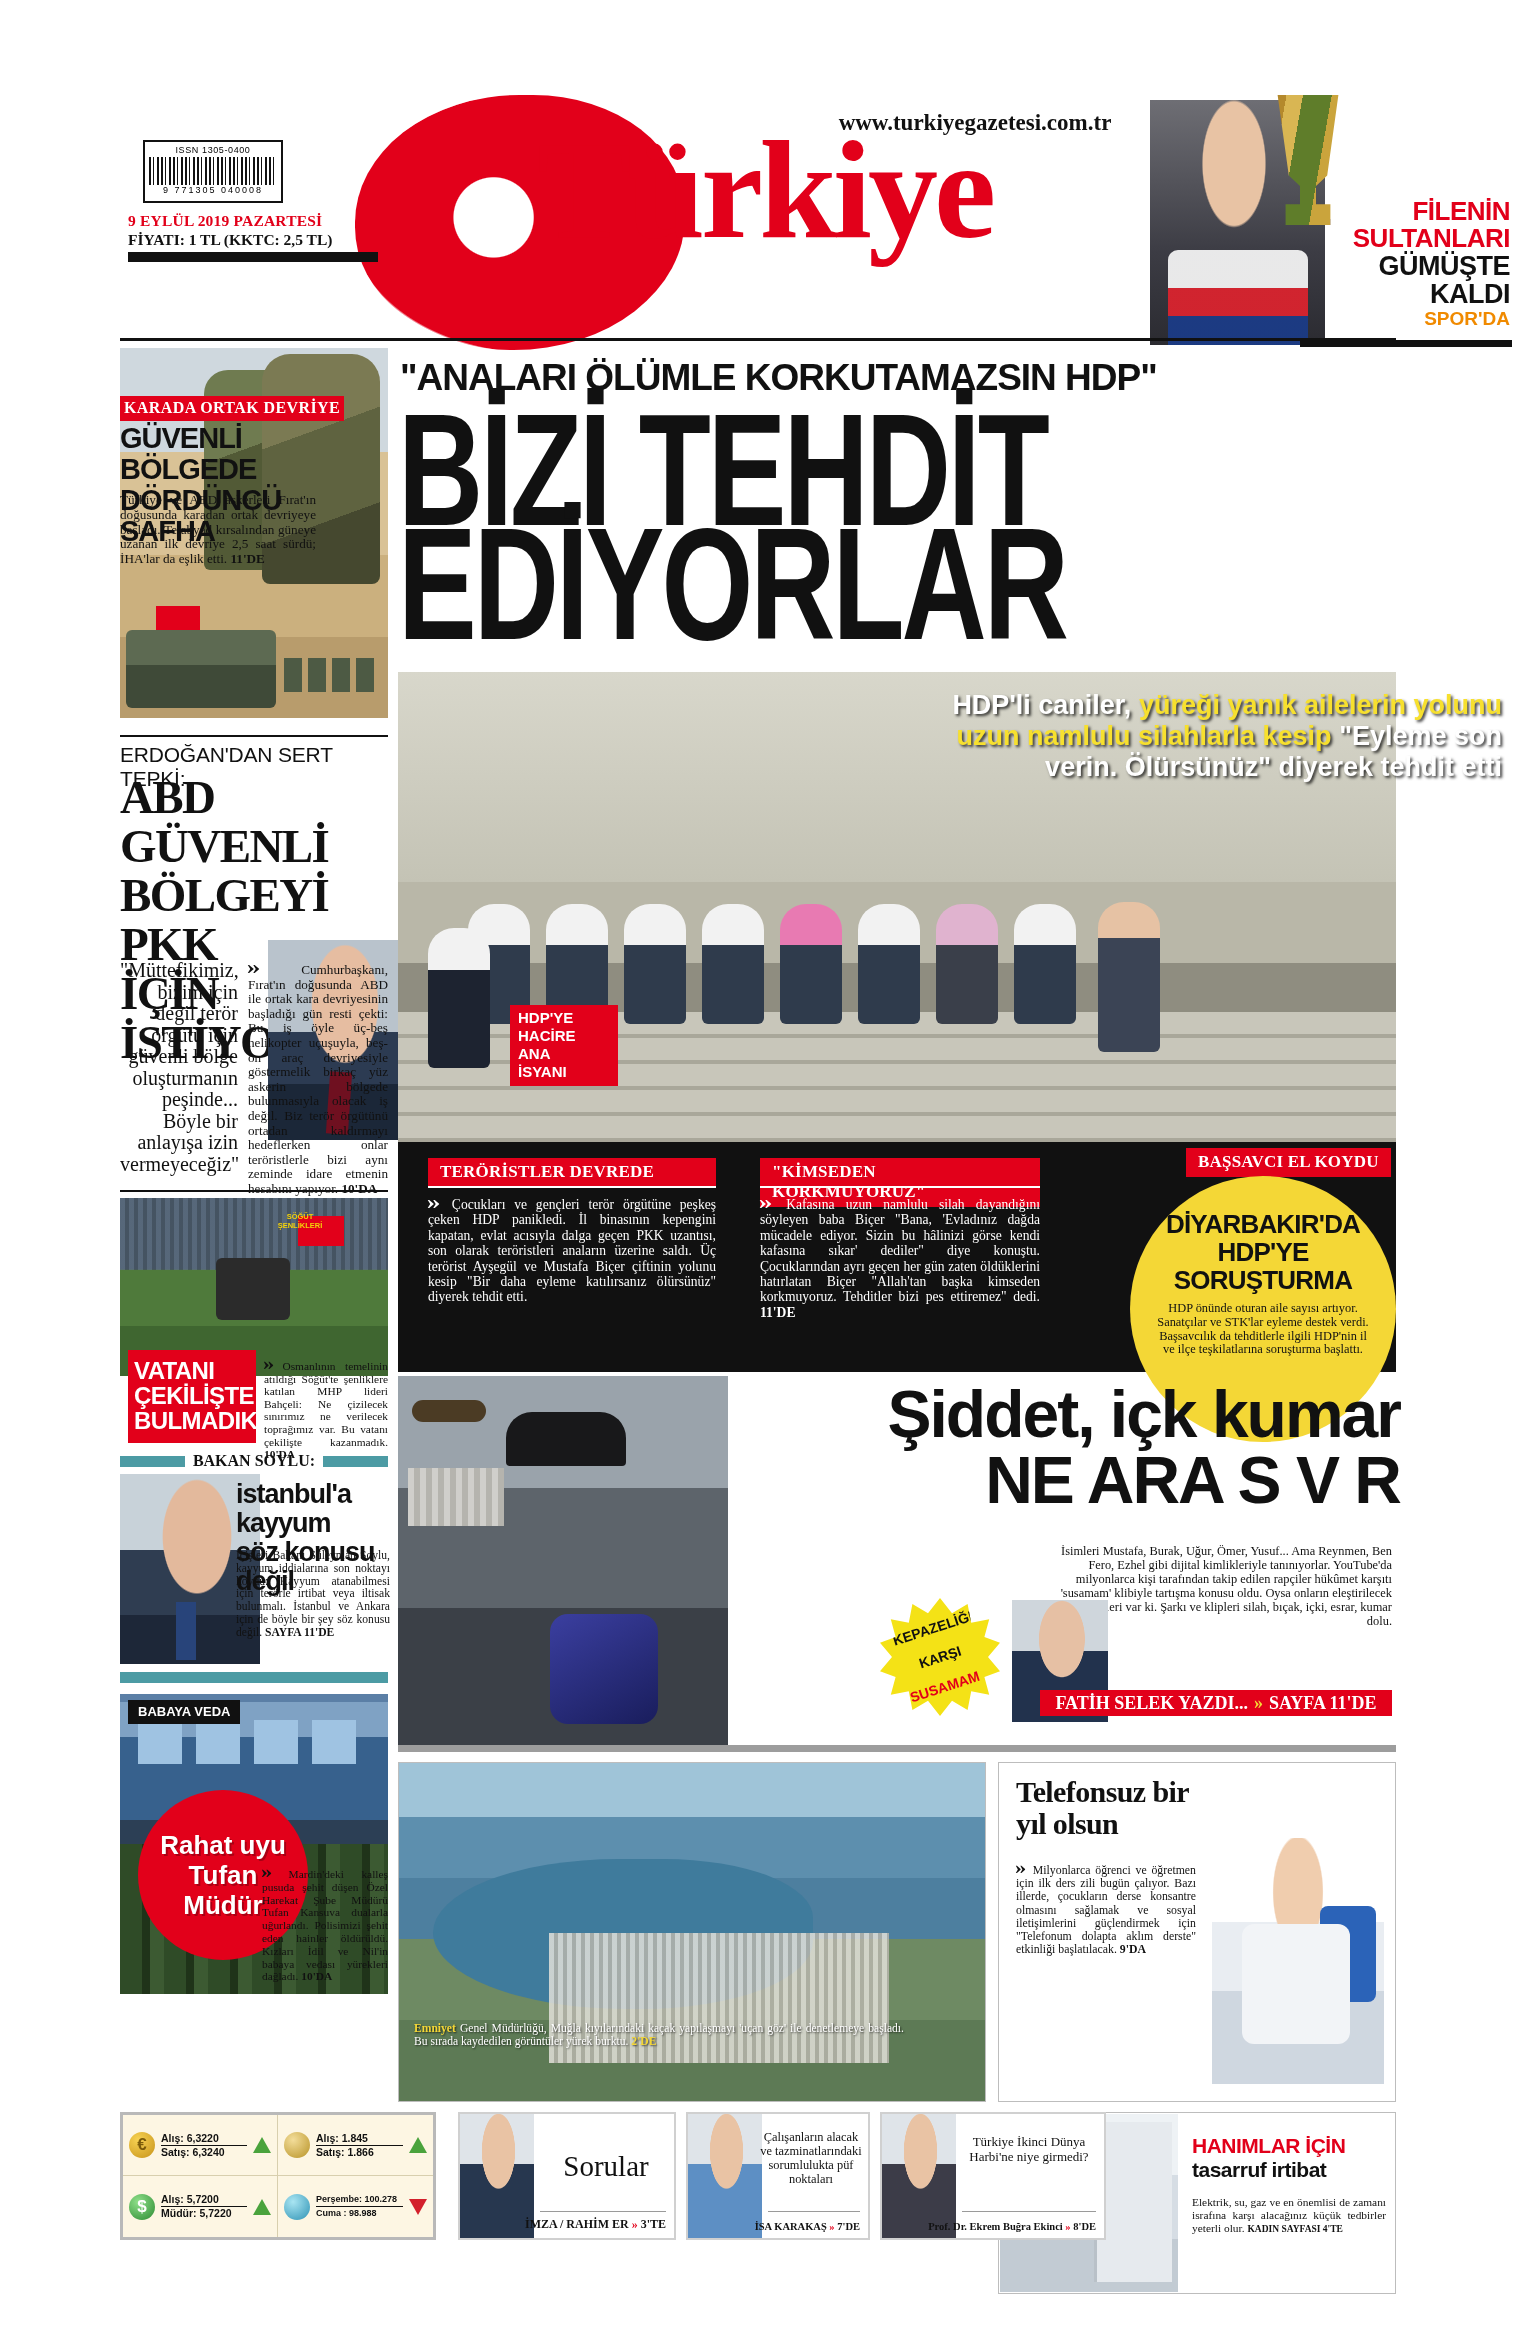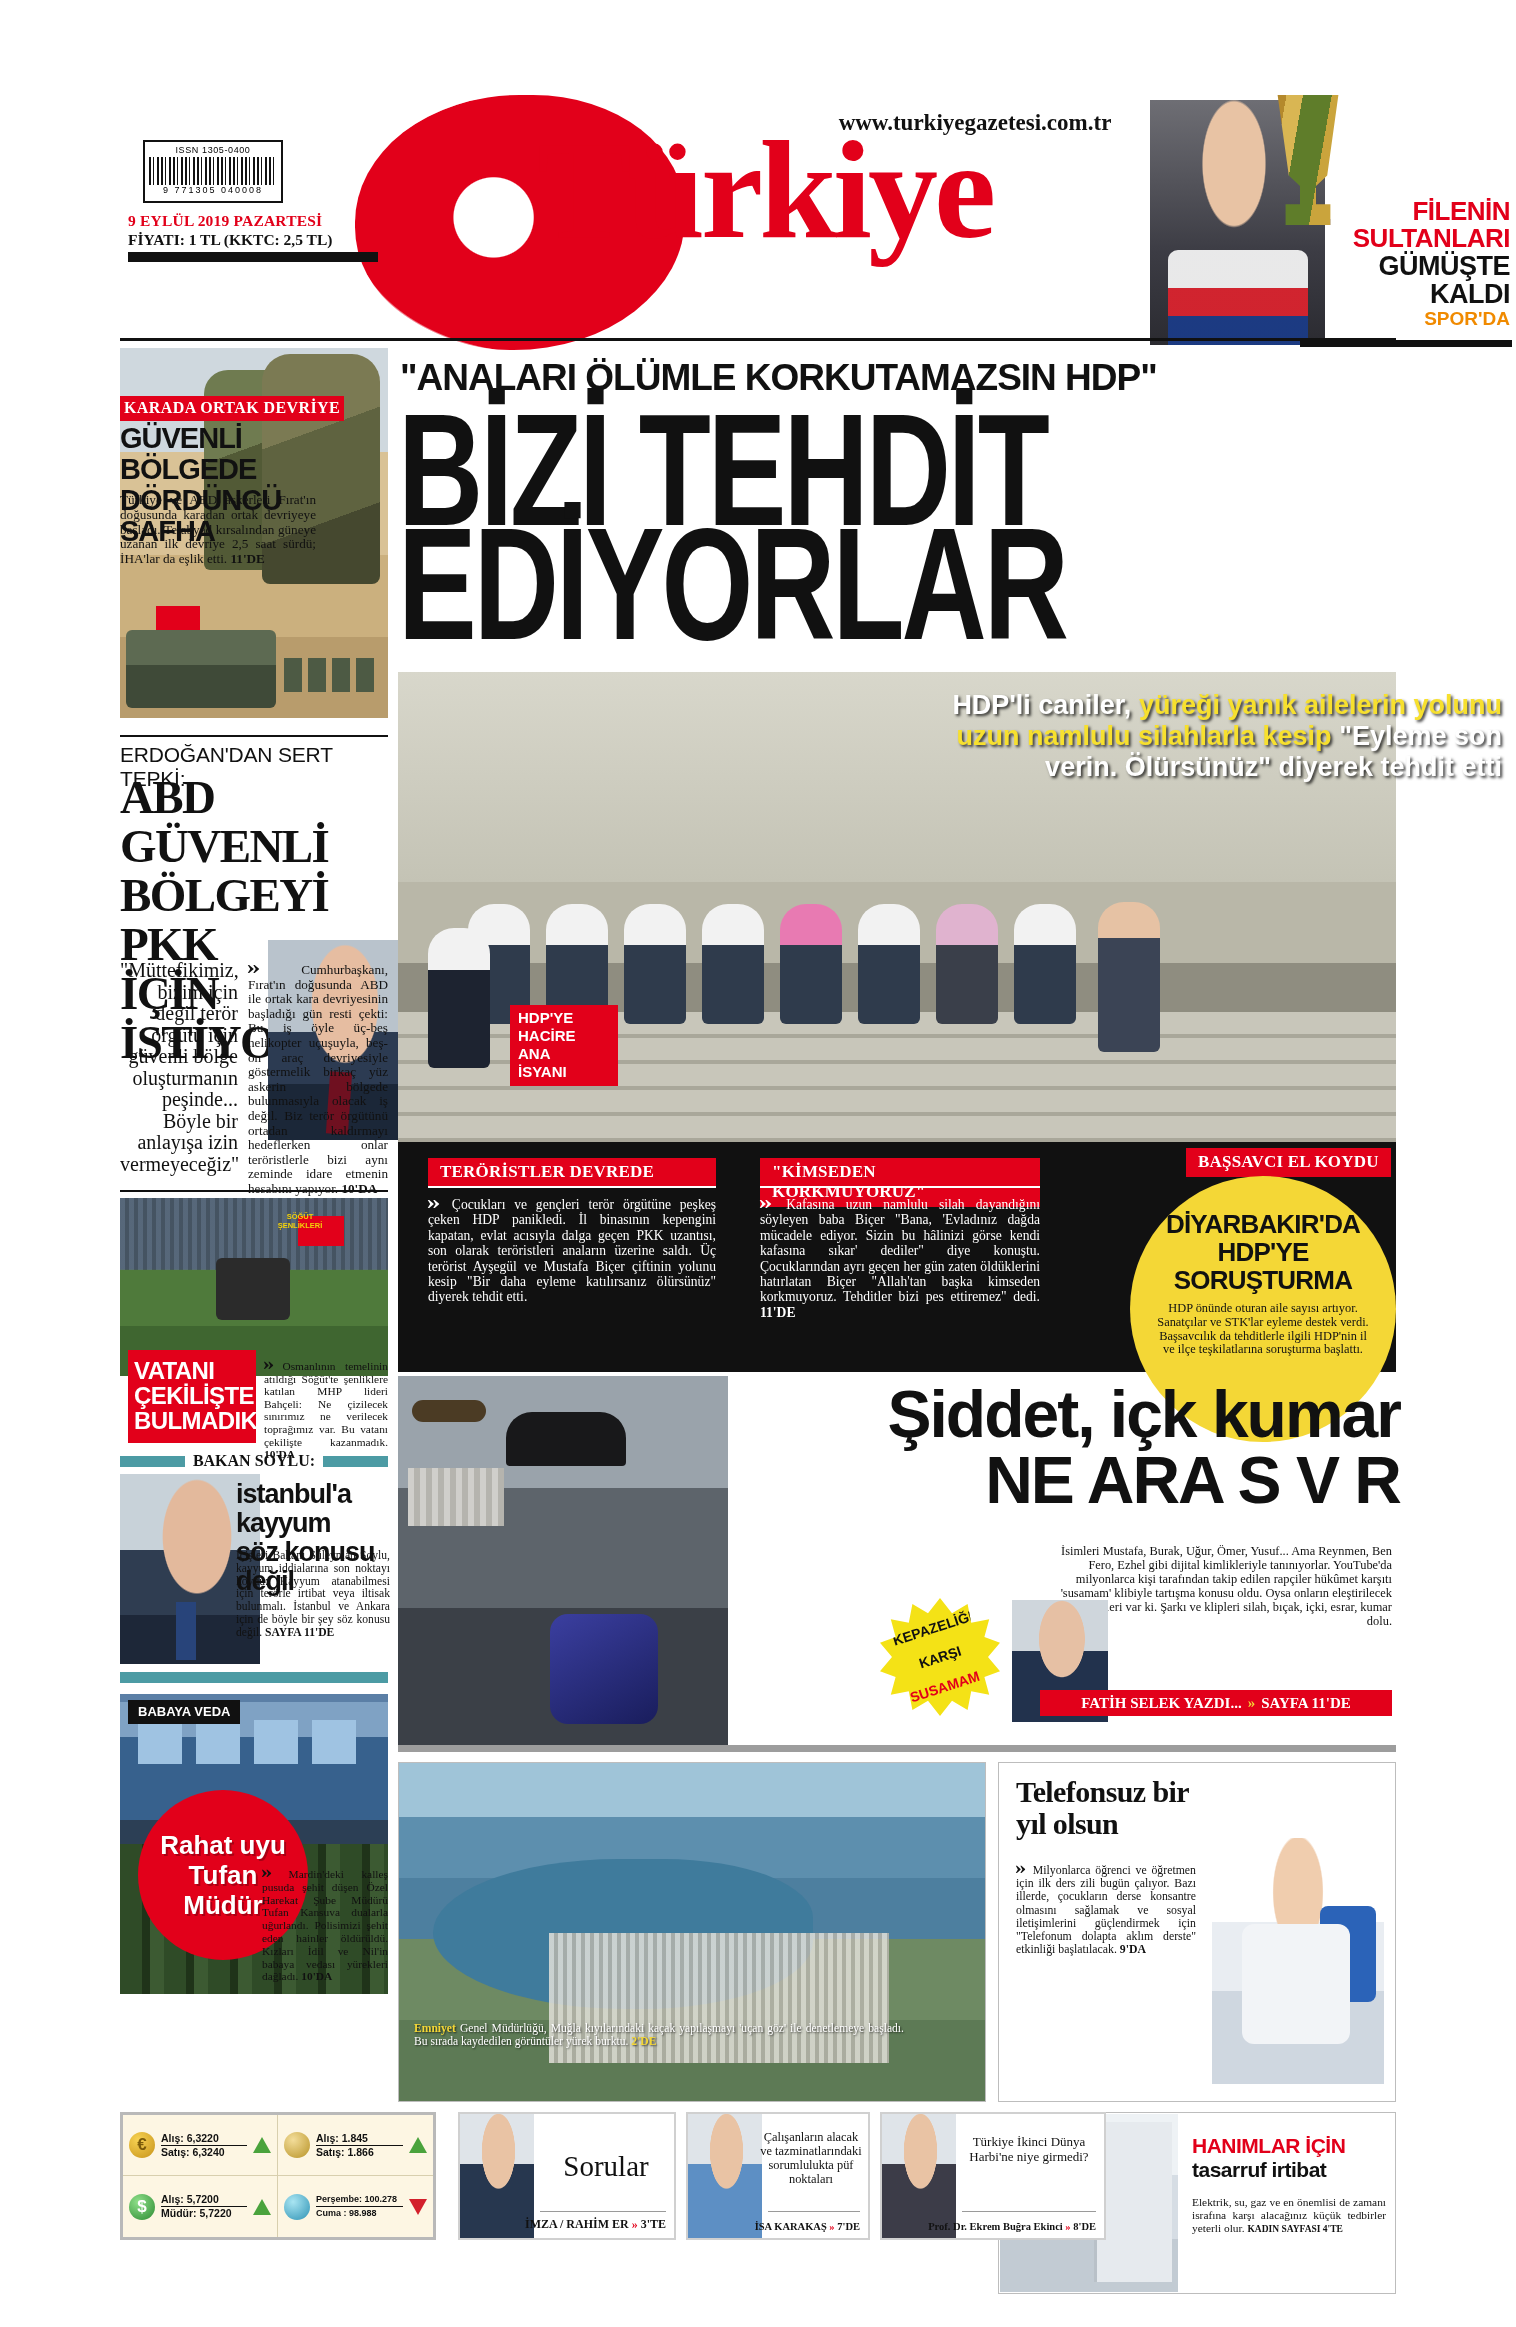--- a/index.html
+++ b/index.html
@@ -272,21 +272,21 @@
   }
   #rap-author-photo {
     position:absolute; left:1012px; top:1600px; width:96px; height:122px;
     background:
       radial-gradient(ellipse at 52% 32%, #e6c0a4 0 32%, rgba(230,192,164,0) 33%),
       linear-gradient(180deg,#cfd6dc 0 42%, #22324d 42% 100%);
   }
   #rap-strip {
     position:absolute; left:1040px; top:1690px; width:352px; height:26px;
     background:#e2001a; color:#fff;
-    font-family:"Liberation Serif",serif; font-weight:700; font-size:15px;
+    font-family:"Liberation Serif",serif; font-weight:700; font-size:18px;
     display:flex; align-items:center; justify-content:center; gap:6px;
   }
   #starburst {
     position:absolute; left:880px; top:1598px; width:120px; height:118px;
     background:#f4e216;
     clip-path: polygon(50% 0,60% 13%,73% 5%,76% 21%,91% 18%,87% 33%,100% 38%,90% 50%,100% 62%,87% 67%,91% 82%,76% 79%,73% 95%,60% 87%,50% 100%,40% 87%,27% 95%,24% 79%,9% 82%,13% 67%,0 62%,10% 50%,0 38%,13% 33%,9% 18%,24% 21%,27% 5%,40% 13%);
     display:flex; align-items:center; justify-content:center; text-align:center;
   }
   #starburst span {
     font-family:"Liberation Sans",sans-serif; font-weight:700; font-size:14px;

